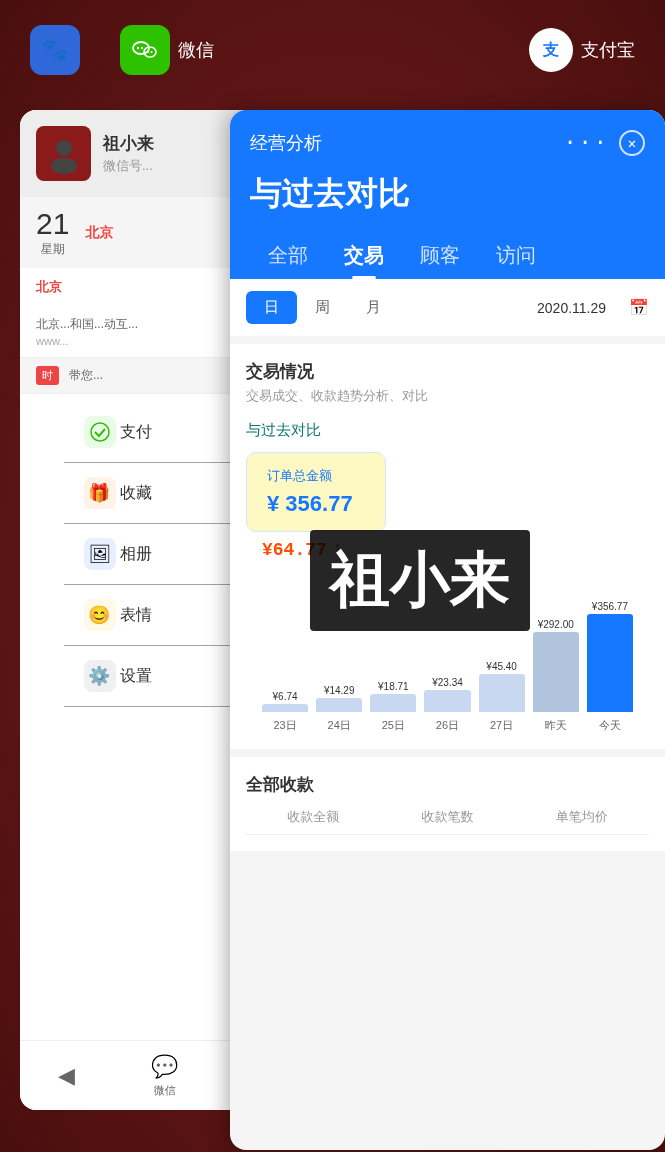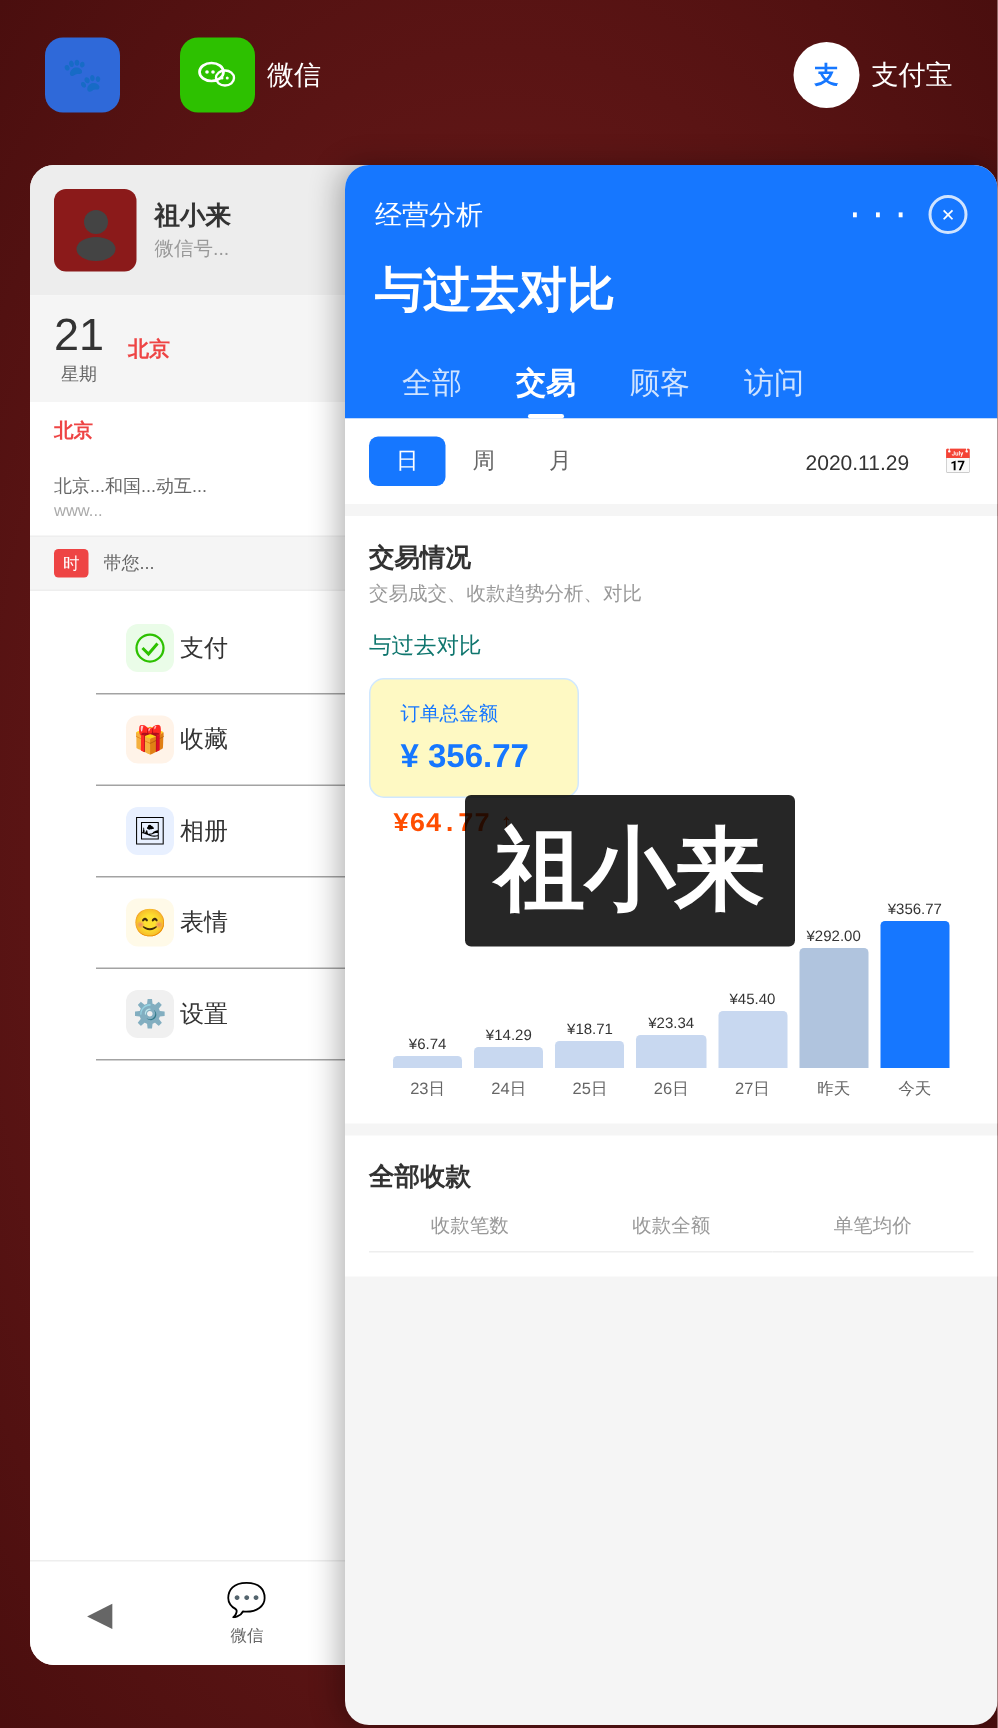--- a/index.html
+++ b/index.html
@@ -680,20 +680,20 @@
         <div class="bar-date">27日</div>
         <div class="bar-date">昨天</div>
         <div class="bar-date">今天</div>
       </div>
     </div>
   </div>
 
   <div class="income-section">
     <div class="income-title">全部收款</div>
     <div class="income-cols">
+      <div class="income-col">收款全额</div>
       <div class="income-col">收款笔数</div>
-      <div class="income-col">收款全额</div>
       <div class="income-col">单笔均价</div>
     </div>
   </div>
 </div>
 
 <div class="overlay-text">祖小来</div>
 
 </body></html>

